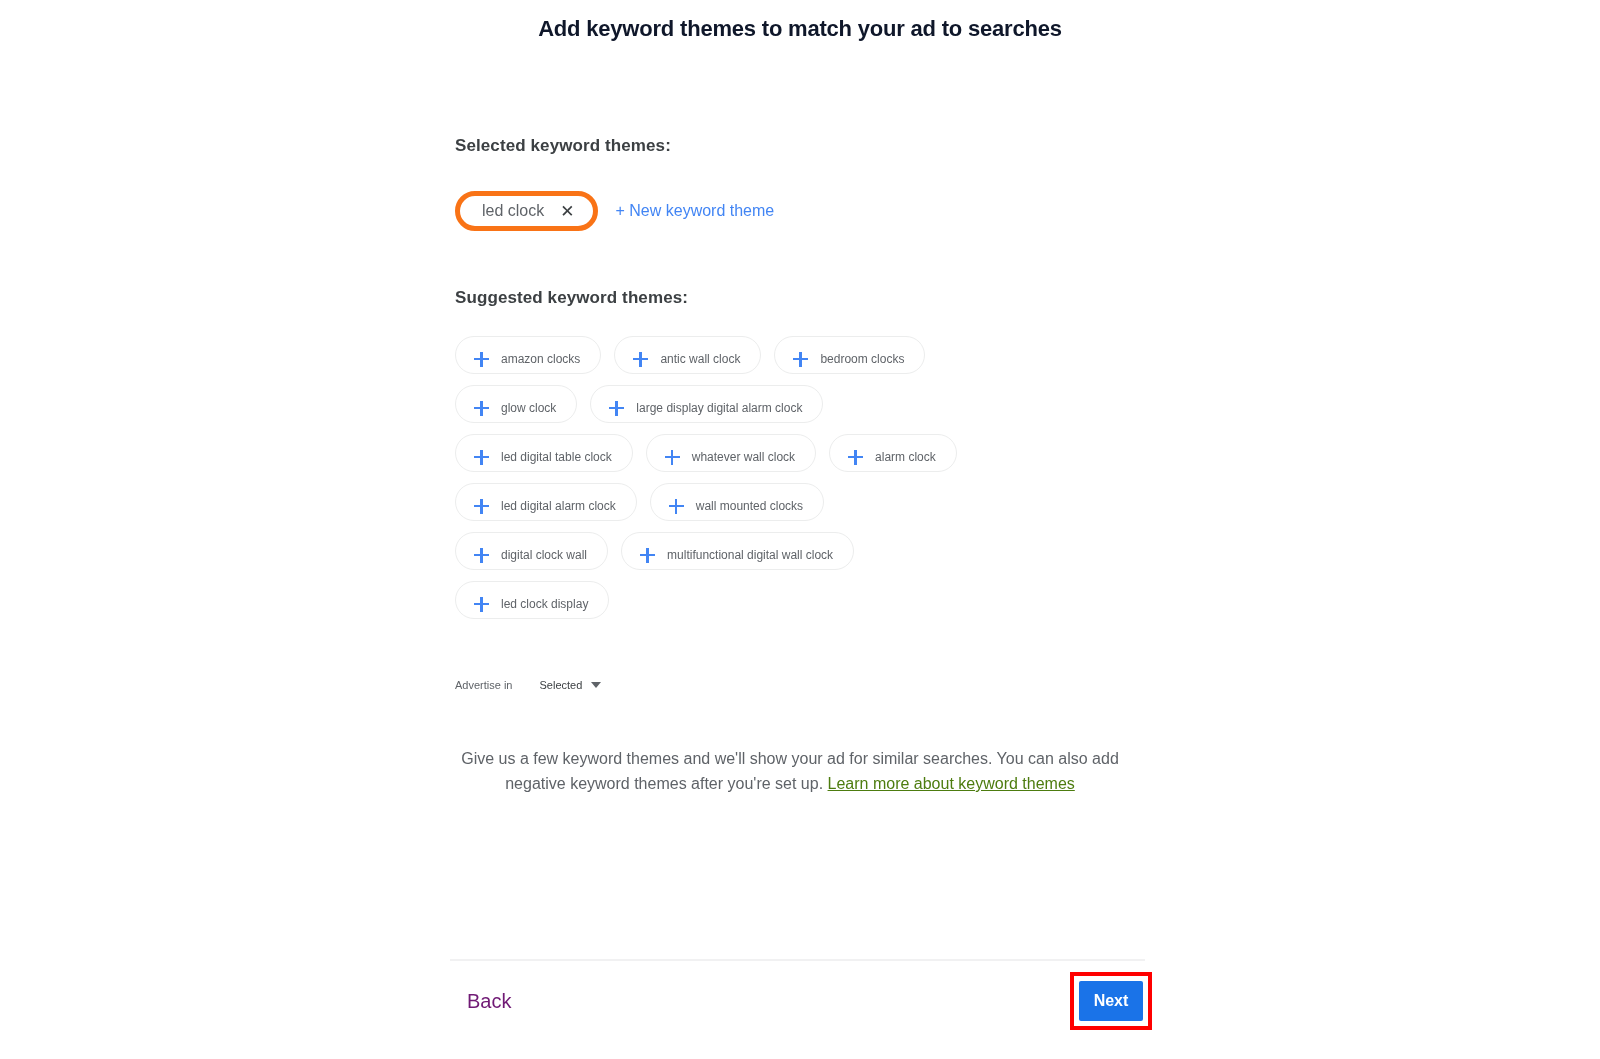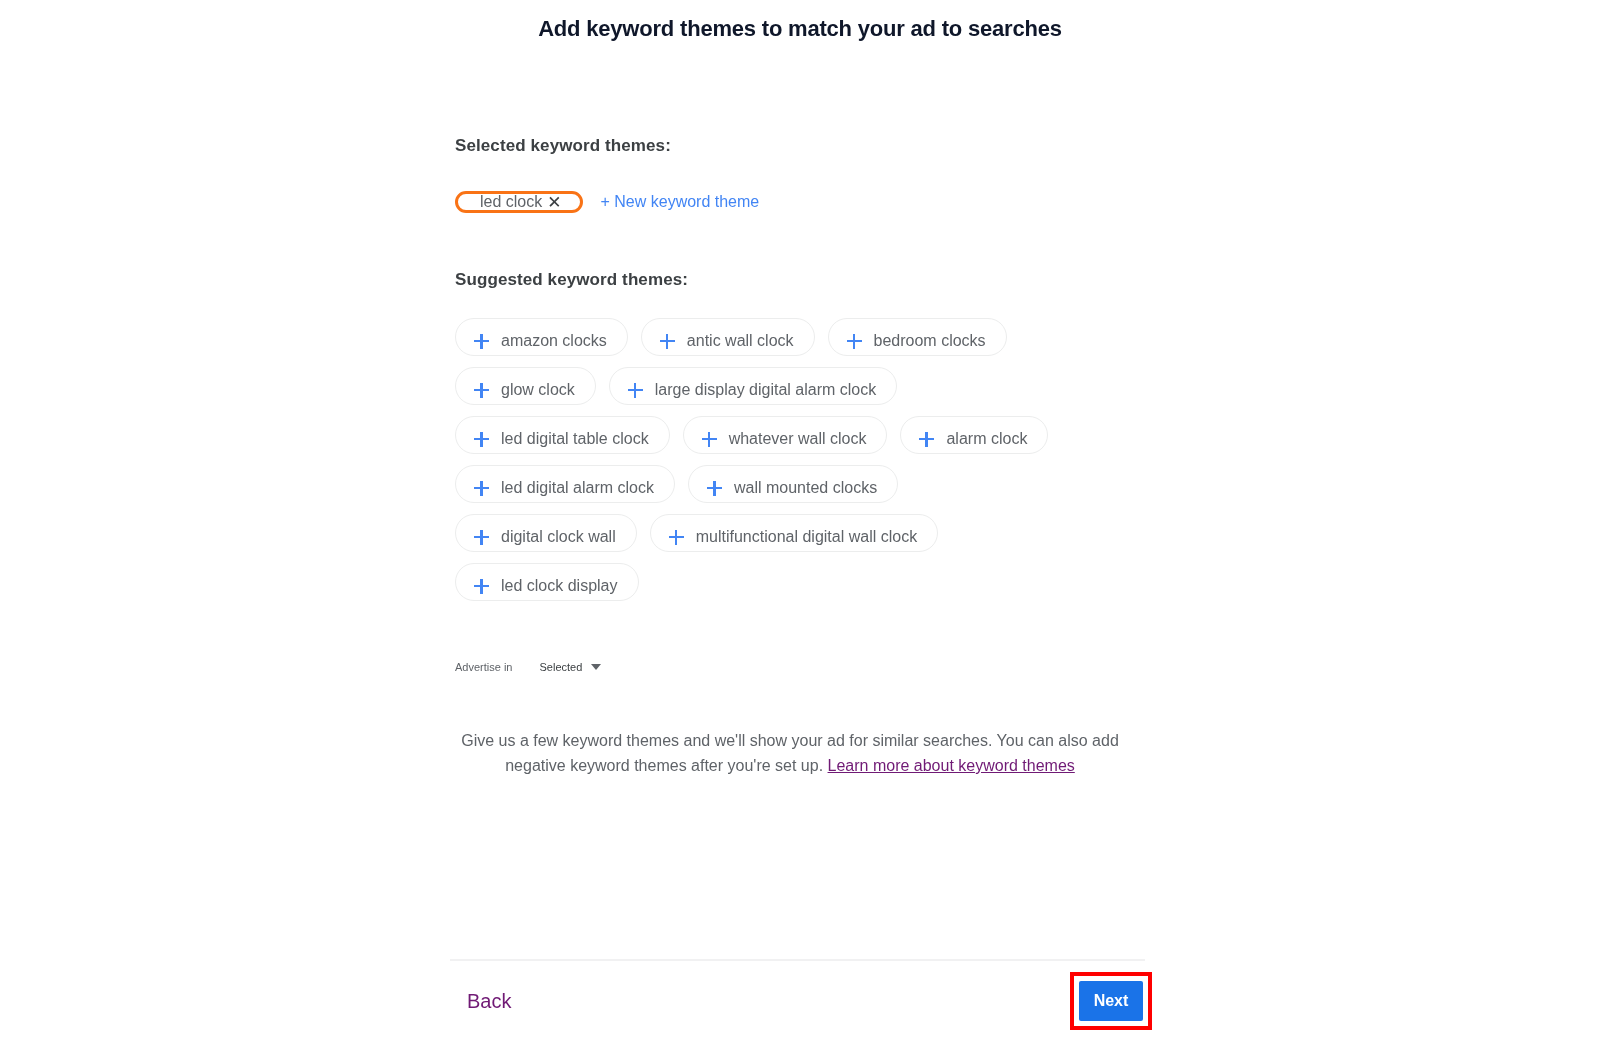--- a/index.html
+++ b/index.html
@@ -55,24 +55,24 @@
   .selected-row {
     display: flex;
     align-items: center;
     margin-top: 35px;
     gap: 18px;
   }
 
   .chip-selected {
     display: inline-flex;
     align-items: center;
-    gap: 5px;
-    height: 22px;
+    gap: 16px;
+    height: 40px;
     padding: 0 18px 0 22px;
-    border: 3px solid #f97316;
+    border: 5px solid #f97316;
     border-radius: 20px;
     background: #ffffff;
     font-size: 16px;
     color: #5f6368;
     white-space: nowrap;
     box-sizing: border-box;
   }
 
   .chip-x {
     font-size: 17px;
@@ -106,21 +106,21 @@
 
   .chip-suggest {
     display: inline-flex;
     align-items: center;
     gap: 12px;
     height: 38px;
     padding: 8px 20px 0 18px;
     border: 1px solid #eceded;
     border-radius: 20px;
     background: #ffffff;
-    font-size: 16px;
+    font-size: 12px;
     color: #5f6368;
     white-space: nowrap;
     box-sizing: border-box;
     cursor: pointer;
   }
 
   .plus-icon {
     position: relative;
     display: inline-block;
     width: 15px;
@@ -170,21 +170,21 @@
   .helper {
     margin-top: 55px;
     width: 670px;
     text-align: center;
     font-size: 16px;
     line-height: 25px;
     color: #5f6368;
   }
 
   .helper a {
-    color: #701a75;
+    color: #4d7c0f;
     text-decoration: underline;
   }
 
   
   .divider {
     position: absolute;
     left: 450px;
     top: 959px;
     width: 695px;
     height: 2px;

